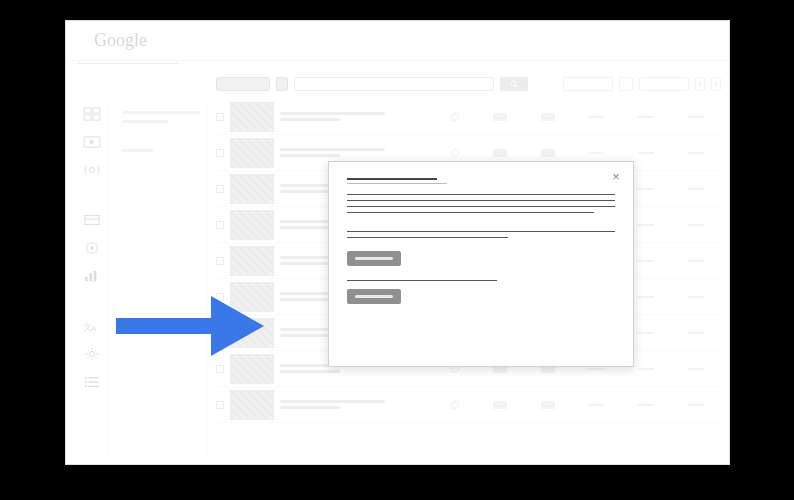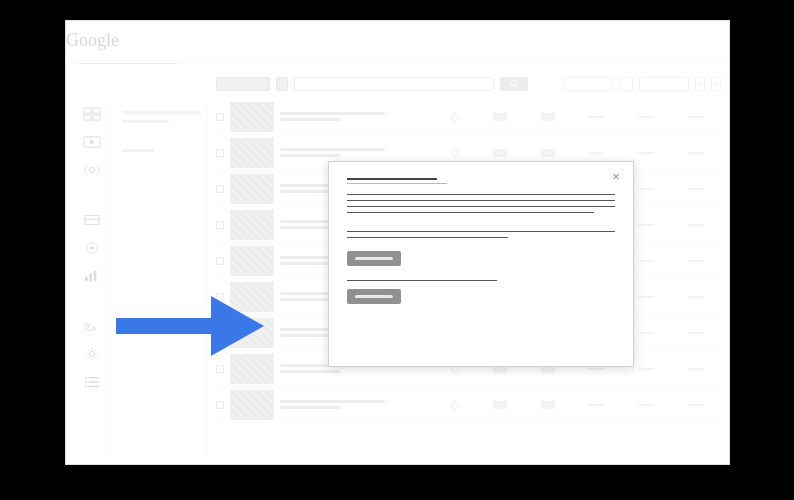--- a/index.html
+++ b/index.html
@@ -19,21 +19,21 @@
   .dim {
     opacity: 0.35;
     pointer-events: none;
   }
 
   
   .g-header {
     height: 40px;
     border-bottom: 1px solid #e8e8e8;
     display: flex; align-items: center;
-    padding: 0 0;
+    padding: 0 28px;
   }
   .g-logo { font-family: Georgia, serif; font-size: 18px; color: #888; }
 
   .nav-line {
     position: absolute; top: 42px; left: 12px; width: 100px; height: 1px; background: #ccc;
   }
 
   
   .toolbar {
     position: absolute; top: 56px; left: 150px; right: 8px;

